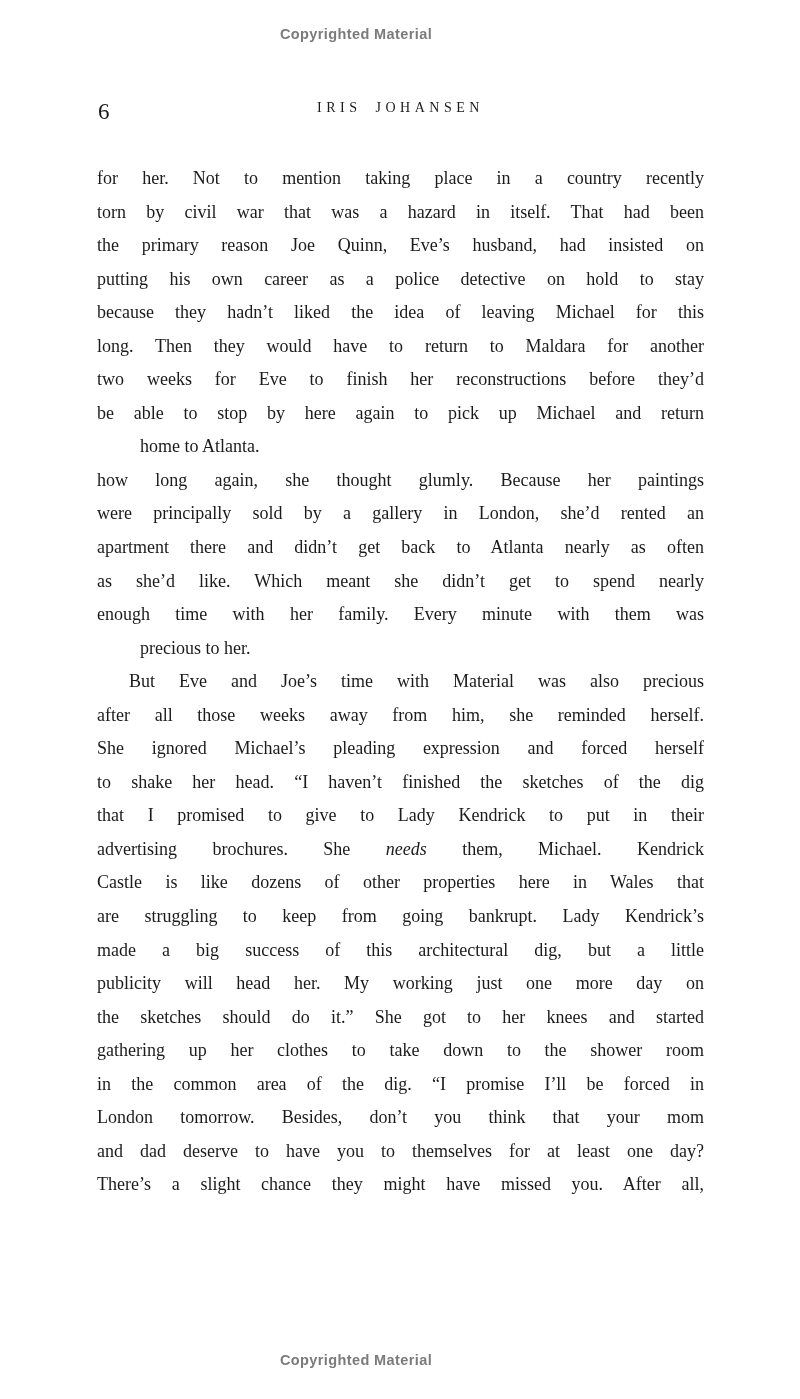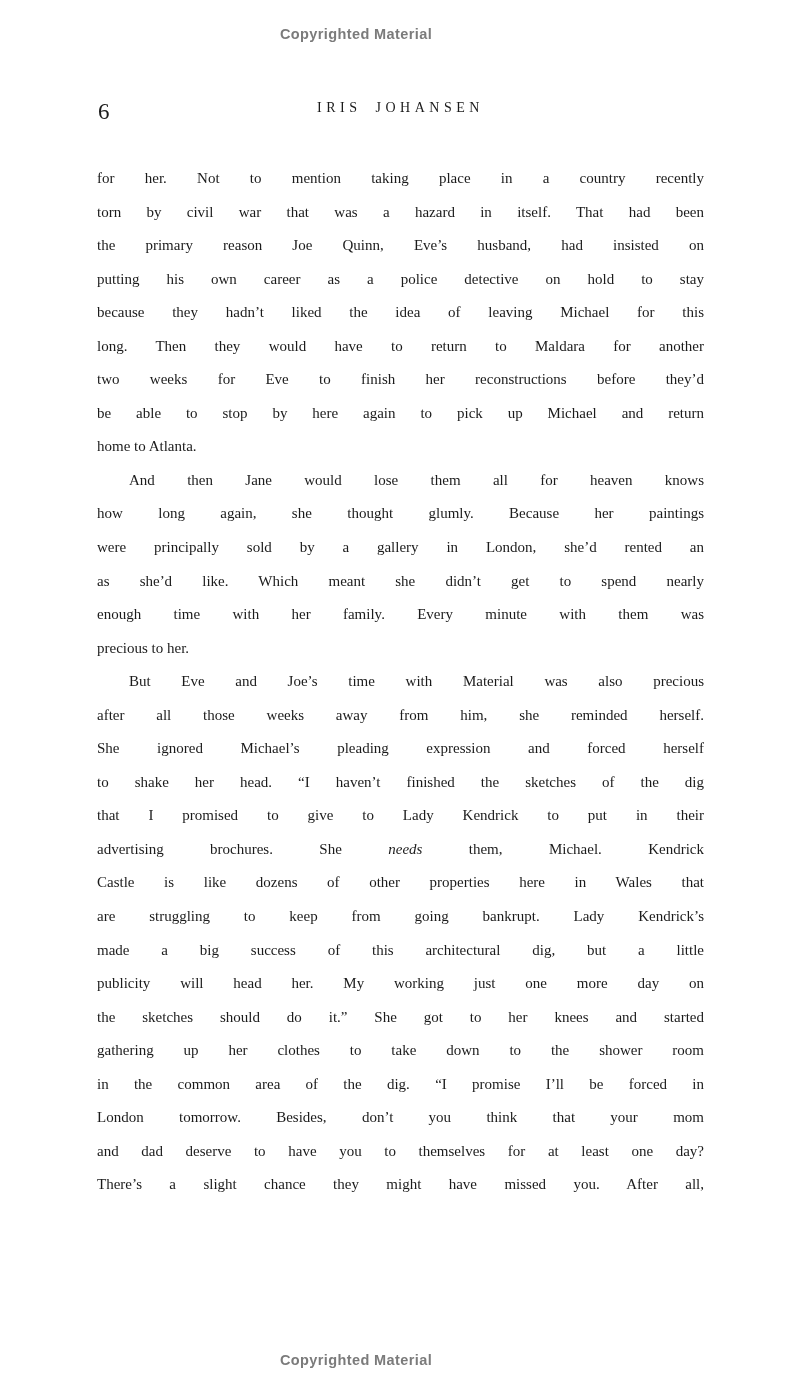--- a/index.html
+++ b/index.html
@@ -48,32 +48,33 @@
     font-size: 14px;
     letter-spacing: 4.5px;
     word-spacing: 6px;
   }
   .body-text {
     position: absolute;
     top: 162px;
     left: 97px;
     width: 607px;
     color: var(--text-color, #1b1b1b);
-    font-size: 15px;
+    font-size: 18px;
   }
   .line {
     height: 33.55px;
     line-height: 33.55px;
     text-align: justify;
     text-align-last: justify;
     white-space: normal;
   }
   .line.para-end {
     text-align: center;
     text-align-last: left;
+    margin-left: 43px;
   }
   .line.indent-first {
     text-indent: 32px;
   }
   .line i { font-style: italic; }
 </style>
 </head>
 <body>
 
 <div class="page" style="--bg: #ffffff; --text-color: #1b1b1b; --copyright-color: #7b7b7b;">
@@ -88,23 +89,23 @@
   <div class="body-text" id="body-text">
       <div class="line">for her. Not to mention taking place in a country recently</div>
       <div class="line">torn by civil war that was a hazard in itself. That had been</div>
       <div class="line">the primary reason Joe Quinn, Eve’s husband, had insisted on</div>
       <div class="line">putting his own career as a police detective on hold to stay</div>
       <div class="line">because they hadn’t liked the idea of leaving Michael for this</div>
       <div class="line">long. Then they would have to return to Maldara for another</div>
       <div class="line">two weeks for Eve to finish her reconstructions before they’d</div>
       <div class="line">be able to stop by here again to pick up Michael and return</div>
       <div class="line para-end">home to Atlanta.</div>
-      <div class="line indent-first">And then Jane would lose them all for heaven knows</div>
       <div class="line">how long again, she thought glumly. Because her paintings</div>
       <div class="line">were principally sold by a gallery in London, she’d rented an</div>
+      <div class="line">apartment there and didn’t get back to Atlanta nearly as often</div>
       <div class="line">as she’d like. Which meant she didn’t get to spend nearly</div>
       <div class="line">enough time with her family. Every minute with them was</div>
       <div class="line para-end">precious to her.</div>
       <div class="line indent-first">But Eve and Joe’s time with Material was also precious</div>
       <div class="line">after all those weeks away from him, she reminded herself.</div>
       <div class="line">She ignored Michael’s pleading expression and forced herself</div>
       <div class="line">to shake her head. “I haven’t finished the sketches of the dig</div>
       <div class="line">that I promised to give to Lady Kendrick to put in their</div>
       <div class="line">advertising brochures. She <i>needs</i> them, Michael. Kendrick</div>
       <div class="line">Castle is like dozens of other properties here in Wales that</div>

